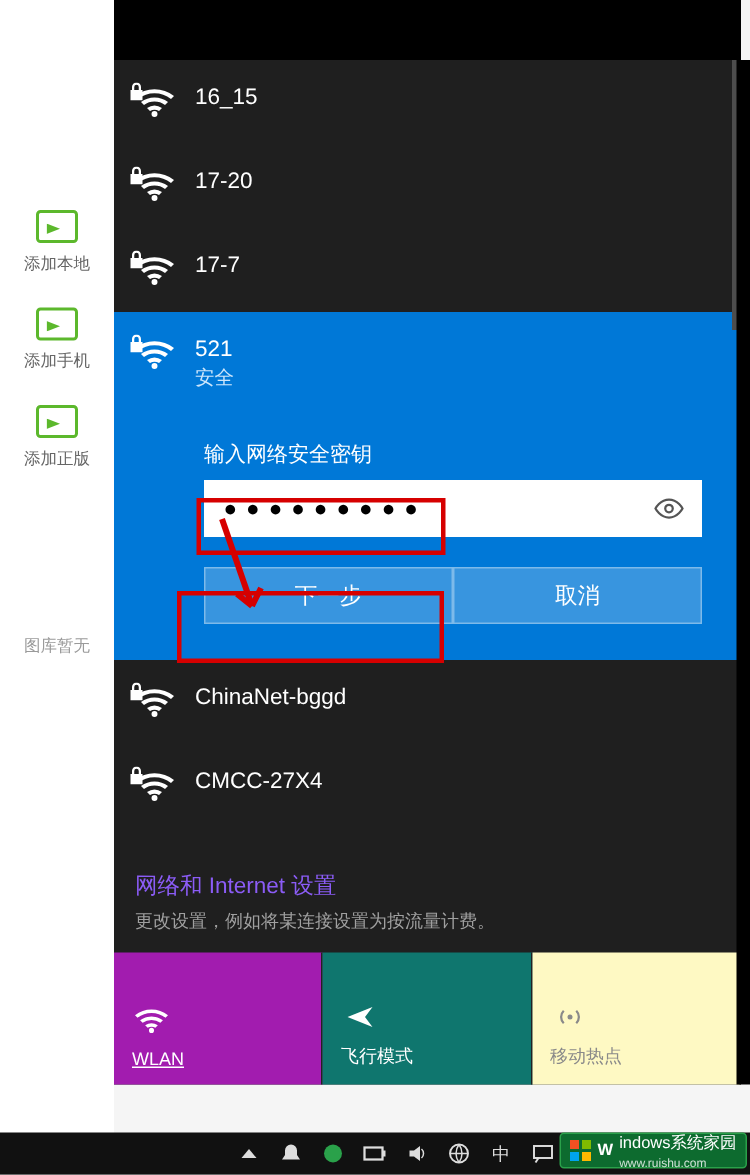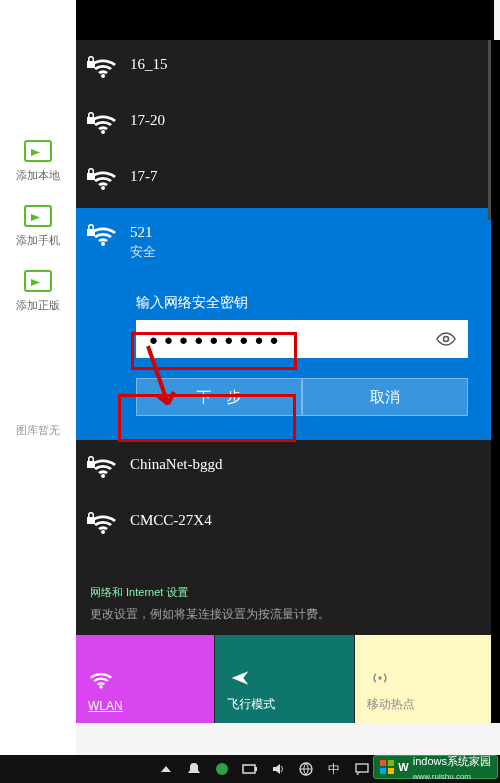--- a/index.html
+++ b/index.html
@@ -20,38 +20,38 @@
     .net-item { display: flex; align-items: flex-start; padding: 16px 14px; gap: 14px; }
     .net-item.active { background: #0078d7; padding-bottom: 24px; display: block; }
     .net-item.active .row { display: flex; align-items: flex-start; gap: 14px; padding: 0 0 14px; }
 
     .wifi-icon { width: 26px; height: 22px; position: relative; flex-shrink: 0; margin-top: 2px; }
     .wifi-icon svg { width: 26px; height: 22px; }
     .wifi-icon .lock { position: absolute; left: -4px; top: -4px; width: 10px; height: 12px; }
     .wifi-icon .lock svg { width: 10px; height: 12px; }
 
     .net-text { display: flex; flex-direction: column; }
-    .net-name { font-size: 15px; color: #fff; font-family: Liberation Serif, serif; }
+    .net-name { font-size: 15px; color: #fff; }
     .net-sub { font-size: 13px; color: #cde6fb; margin-top: 2px; }
 
     .pwd-label { font-size: 14px; margin: 19px 0 8px 46px; }
     .pwd-box-wrap { position: relative; margin: 0 12px 0 46px; }
     .pwd-input { width: 100%; height: 38px; background: #fff; border: 1px solid #fff; color: #000; font-size: 15px; padding: 0 44px 0 12px; letter-spacing: 6px; }
     .eye-btn { position: absolute; right: 8px; top: 50%; transform: translateY(-50%); width: 28px; height: 28px; display: flex; align-items: center; justify-content: center; cursor: pointer; }
 
     .btn-row { display: flex; margin: 20px 12px 0 46px; }
     .btn { flex: 1; height: 38px; background: rgba(255,255,255,0.22); border: 1px solid rgba(255,255,255,0.35); color: #fff; font-size: 15px; display: flex; align-items: center; justify-content: center; cursor: pointer; }
 
     .settings-block { padding: 6px 14px 12px; }
-    .settings-title { color: #86efac; font-size: 11px; margin-bottom: 6px; margin-top: 28px; }
+    .settings-title { color: #8b5cf6; font-size: 15px; margin-bottom: 6px; margin-top: 28px; }
     .settings-sub { color: #a0a0a0; font-size: 12px; }
 
     .tiles { display: flex; height: 88px; }
     .tile { flex: 1; display: flex; flex-direction: column; justify-content: flex-end; align-items: flex-start; padding: 10px 12px; font-size: 12px; color: #fff; gap: 8px; border-right: 1px solid #222; }
-    .tile.active { background: #d946ef; text-decoration: underline; }
+    .tile.active { background: #a21caf; text-decoration: underline; }
     .tile.inactive { background: #0f766e; }
     .tile.disabled { background: #fef9c3; color: #8a8a8a; }
     .tile-icon { width: 22px; height: 20px; margin-top: 6px; margin-left: 2px; }
 
     
     .redbox { position: absolute; border: 3px solid #d60000; pointer-events: none; }
     .redbox.pwd { left: 131px; top: 332px; width: 166px; height: 38px; }
     .redbox.next { left: 118px; top: 394px; width: 178px; height: 48px; }
     .red-arrow { position: absolute; left: 140px; top: 342px; pointer-events: none; }
 

